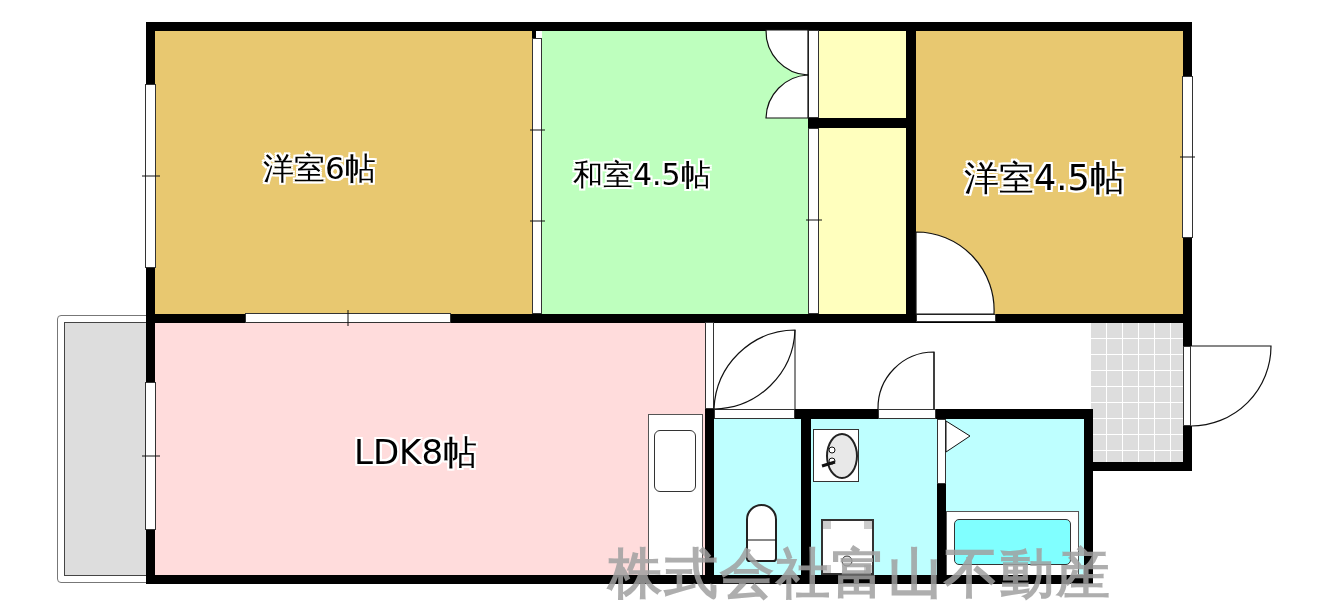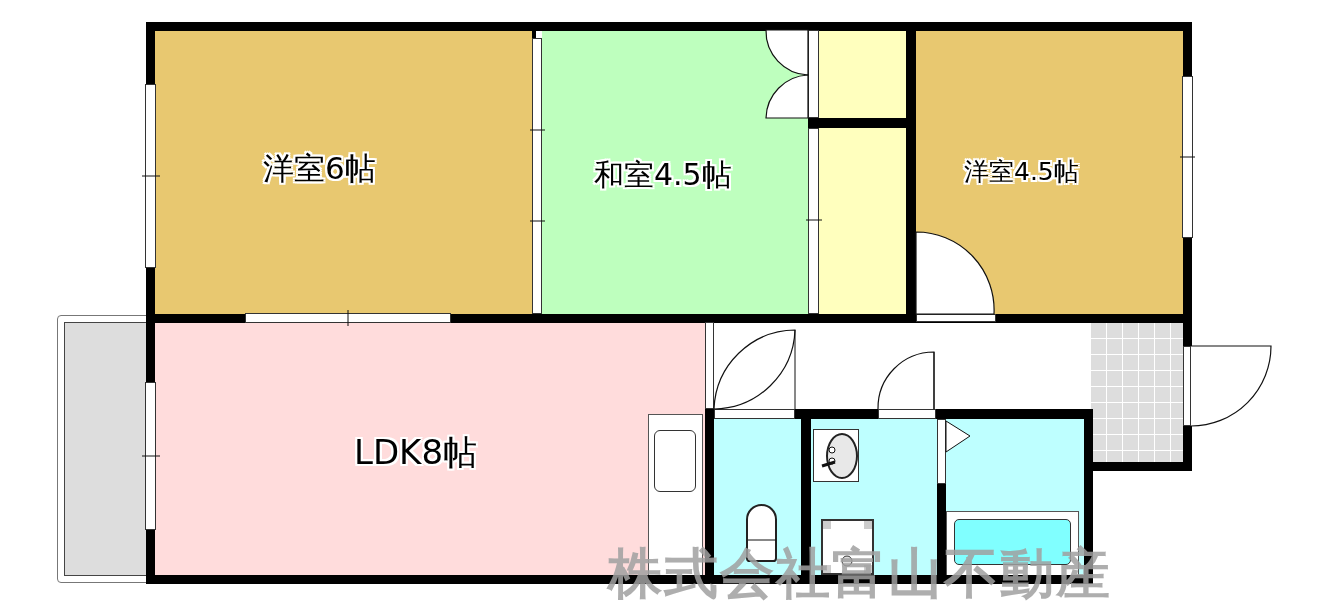--- a/index.html
+++ b/index.html
@@ -126,17 +126,17 @@
   <line x1="748" y1="540" x2="776" y2="540" stroke="#111" stroke-width="1"></line>
 
   <rect x="823" y="521" width="8" height="8" fill="#ccc"></rect>
   <rect x="864" y="521" width="8" height="8" fill="#ccc"></rect>
   <rect x="823" y="565" width="8" height="8" fill="#ccc"></rect>
   <rect x="864" y="565" width="8" height="8" fill="#ccc"></rect>
   <circle cx="847" cy="561" r="5" fill="#ddd" stroke="#333"></circle>
 </svg>
 
 <div class="room-label" style="left:263px;top:148px;font-size:31px;">洋室6帖</div>
-<div class="room-label" style="left:594px;top:155px;font-size:30px;">和室4.5帖</div>
-<div class="room-label" style="left:964px;top:155px;font-size:25px;">洋室4.5帖</div>
+<div class="room-label" style="left:573px;top:155px;font-size:30px;">和室4.5帖</div>
+<div class="room-label" style="left:964px;top:155px;font-size:35px;">洋室4.5帖</div>
 <div class="room-label" style="left:354px;top:430px;font-size:34px;">LDK8帖</div>
 
 <div class="watermark" style="left:608px;top:538px;font-size:54px;">株式会社富山不動産</div>
 
 </body></html>

